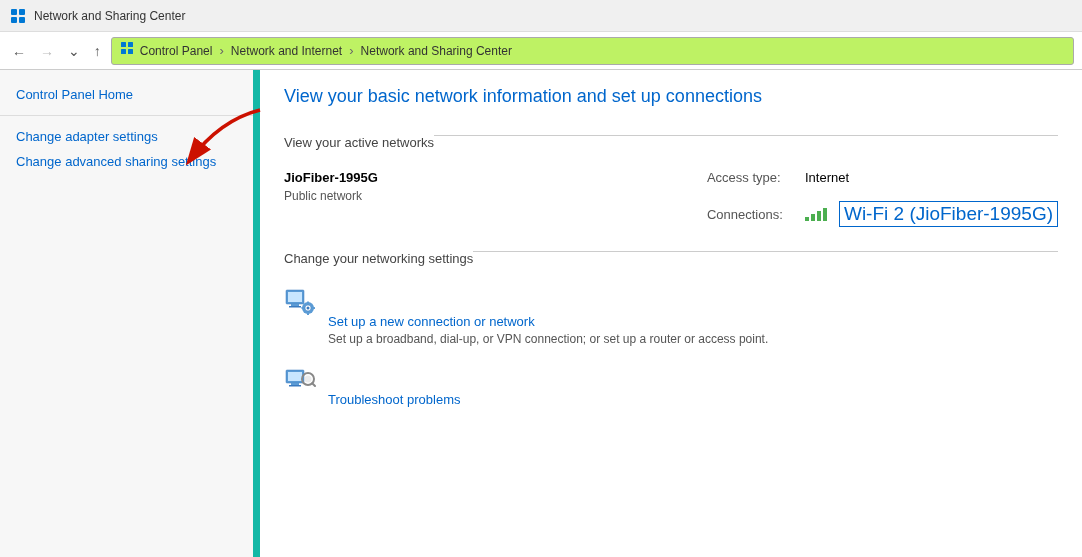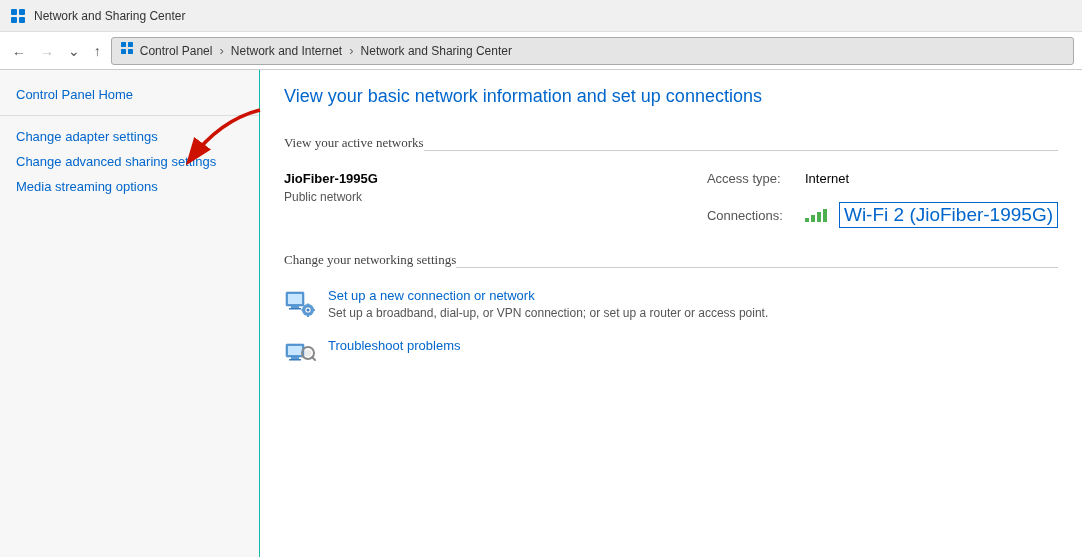--- a/index.html
+++ b/index.html
@@ -53,21 +53,21 @@
       font-size: 14px;
       padding: 2px 4px;
       border-radius: 3px;
       display: flex;
       align-items: center;
       justify-content: center;
     }
     .nav-btn:disabled { color: #bbb; cursor: default; }
     .address-bar {
       flex: 1;
-      background: #e5e5e5;
+      background: #bef264;
       border: 1px solid #aaa;
       border-radius: 3px;
       padding: 3px 8px;
       display: flex;
       align-items: center;
       gap: 4px;
       height: 28px;
     }
     .address-network-icon {
       color: #0078d4;
@@ -91,21 +91,21 @@
     .main-container {
       display: flex;
       height: calc(557px - 32px - 38px);
       background: #fff;
     }
 
     
     .sidebar {
       width: 260px;
       background: #f7f7f7;
-      border-right: 1px solid #14b8a6;
+      border-right: 7px solid #14b8a6;
       padding: 12px 0;
       flex-shrink: 0;
     }
     .sidebar-link {
       display: block;
       padding: 5px 16px;
       color: #0066cc;
       text-decoration: none;
       font-size: 13px;
       cursor: pointer;
@@ -126,23 +126,22 @@
     .page-title {
       color: #0066cc;
       font-size: 18px;
       font-weight: 400;
       margin-bottom: 28px;
     }
 
     
     .section-header {
       display: flex;
-      align-items: flex-end;
+      align-items: flex-start;
       margin-bottom: 12px;
-      font-family: Liberation Serif, serif;
     }
     .section-header-text {
       font-size: 13px;
       color: #444;
       white-space: nowrap;
     }
     .section-line {
       flex: 1;
       height: 1px;
       background: #ccc;
@@ -215,20 +214,21 @@
     .settings-icon {
       width: 32px;
       height: 32px;
       flex-shrink: 0;
       display: flex;
       align-items: center;
       justify-content: center;
     }
     .settings-text {
       flex: 1;
+      margin-top: 28px;
     }
     .settings-link {
       color: #0066cc;
       text-decoration: none;
       font-size: 13px;
       display: block;
       margin-bottom: 2px;
     }
     .settings-desc {
       color: #555;
@@ -274,21 +274,20 @@
   </div>
 </div>
 
 <div class="main-container">
 
   <div class="sidebar">
     <a class="sidebar-link" href="#">Control Panel Home</a>
     <div class="sidebar-divider"></div>
     <a class="sidebar-link" href="#">Change adapter settings</a>
     <a class="sidebar-link" href="#" style="padding-right:8px;">Change advanced sharing settings</a>
-    <a class="sidebar-link" href="#">Media streaming options</a>
   </div>
 
   <div class="content">
 
     <div style="position:relative;">
       <svg style="position:absolute; top:-95px; left:-200px; pointer-events:none; z-index:10;" width="200" height="100">
         <defs>
           <marker id="arrowhead" markerWidth="8" markerHeight="8" refX="0" refY="3" orient="auto">
             <polygon points="0 0, 6 3, 0 6" fill="#cc2200"></polygon>
           </marker>

